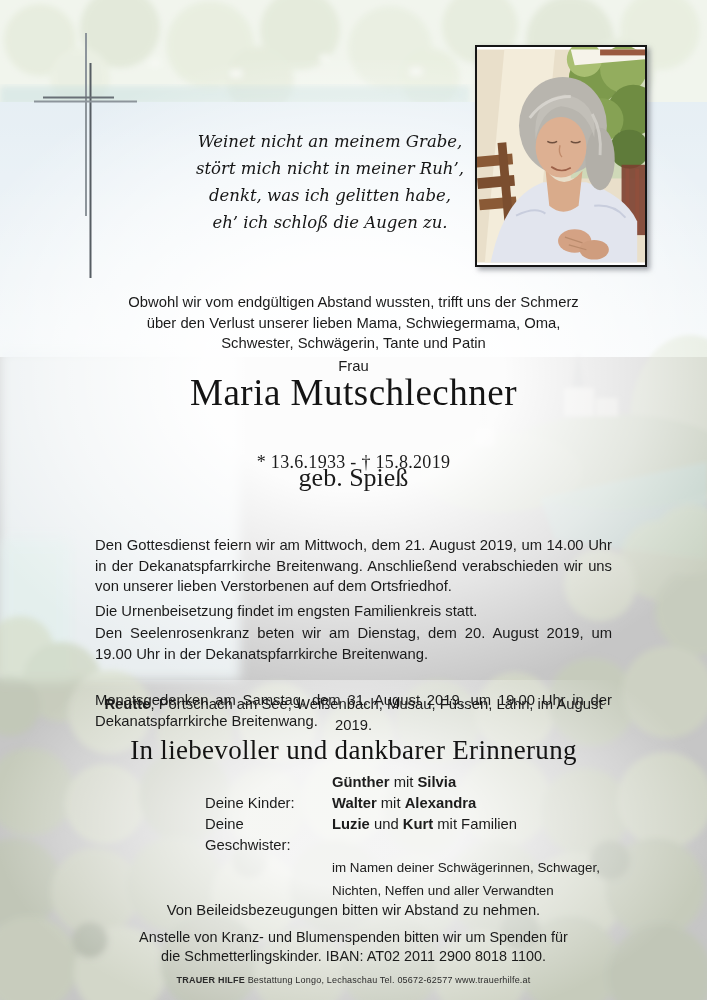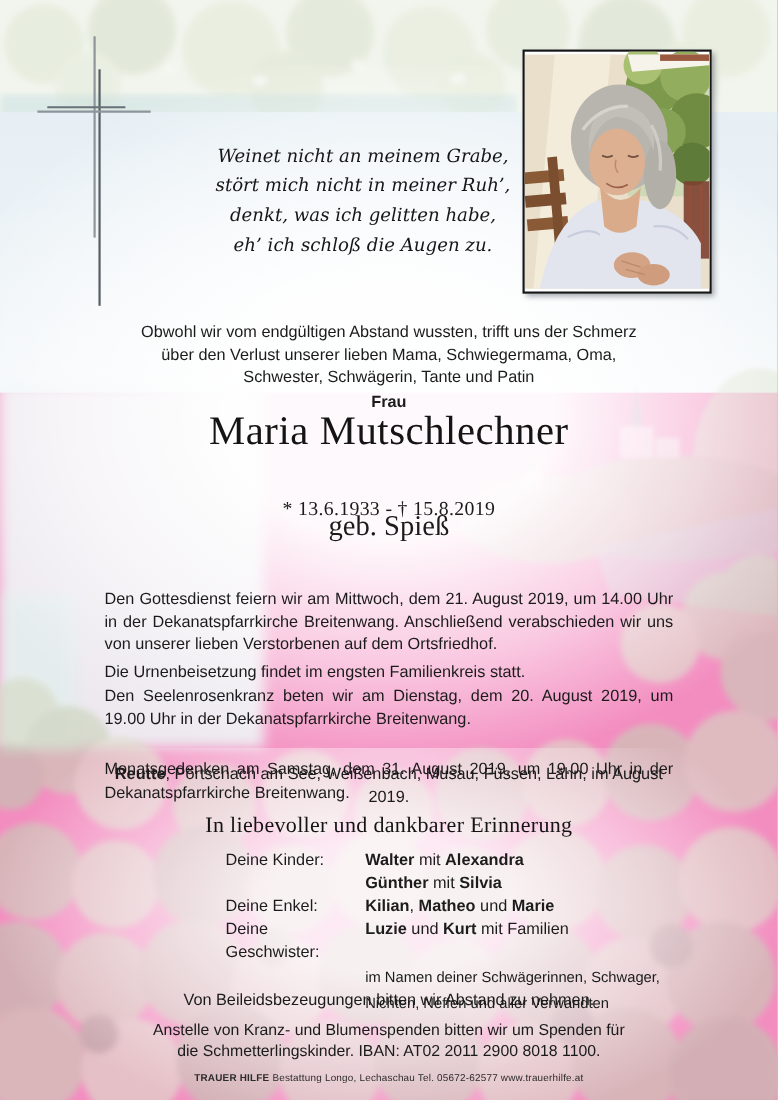--- a/index.html
+++ b/index.html
@@ -1,19 +1,19 @@
 <!DOCTYPE html>
 <html><head>
 <meta charset="utf-8">
 <style>
   html,body{margin:0;padding:0;background:#ffffff;}
   *{box-sizing:border-box;}
   .card{
     position:relative;width:707px;height:1000px;overflow:hidden;
-    background:#ec4899;color:#1c1c1c;
+    background:#a3a3a3;color:#1c1c1c;
     font-family:"Liberation Sans", sans-serif;
   }
   .bg{position:absolute;left:0;top:0;width:707px;height:1000px;}
   .fade-center{
     position:absolute;left:0;top:60px;width:707px;height:700px;pointer-events:none;
     background:
       radial-gradient(ellipse 430px 330px at 50% 45%, rgba(255,255,255,.95) 35%, rgba(255,255,255,.55) 68%, rgba(255,255,255,0) 100%);
   }
   .fade-bottom{
     position:absolute;left:0;top:680px;width:707px;height:320px;pointer-events:none;
@@ -29,35 +29,35 @@
   .photo{
     position:absolute;left:475px;top:45px;width:172px;height:222px;
     border:2px solid #161616;background:#fff;
     box-shadow:3px 3px 5px rgba(90,95,105,.55);
   }
   .photo svg{display:block;width:100%;height:100%;}
   .txt{position:absolute;left:95px;width:517px;font-size:14.8px;line-height:20.5px;color:#1b1b1b;}
   .ctr{text-align:center;}
   .just{text-align:justify;}
   .intro{top:292px;}
-  .frau{top:356px;font-weight:bold;}
+  .frau{top:356px;}
   .name{
     top:372px;font-family:"Liberation Serif", serif;font-size:37px;line-height:42px;
     letter-spacing:.5px;color:#141414;
   }
   .maiden{top:432px;font-family:"Liberation Serif", serif;font-size:26px;line-height:25px;margin-top:33px;}
   .dates{top:451px;font-family:"Liberation Serif", serif;font-size:18px;line-height:22px;letter-spacing:.3px;}
   .passing{top:484px;}
   .p-service{top:535px;}
   .p-urn{top:601px;}
   .p-rosary{top:623px;}
   .p-month{top:690px;}
   .cities{top:694px;}
   .memorial{
-    top:738px;font-family:"Liberation Serif", serif;font-size:20px;line-height:24px;
+    top:738px;font-family:"Liberation Serif", serif;font-size:27px;line-height:24px;
     letter-spacing:.3px;color:#141414;
   }
   .family{position:absolute;left:205px;top:772px;width:420px;font-size:14.8px;line-height:21px;}
   .frow{display:flex;}
   .flabel{width:127px;flex:0 0 127px;}
   .fnote{padding-left:127px;font-size:13.4px;line-height:23px;}
   .b{font-weight:bold;}
   .condolence{top:900px;}
   .donation{top:928px;font-size:14.4px;line-height:19px;}
   .footer{
@@ -254,30 +254,26 @@
   <div class="txt p-month just">Monatsgedenken am Samstag, dem 31. August 2019, um 19.00 Uhr in der Dekanatspfarrkirche Breitenwang.</div>
 
   <div class="txt cities ctr">
     <span class="b">Reutte</span><span>, Pörtschach am See, Weißenbach, Musau, Füssen, Lähn, im August 2019.</span>
   </div>
 
   <div class="txt memorial ctr">In liebevoller und dankbarer Erinnerung</div>
 
   <div class="family">
     <div class="frow">
-      <span class="flabel">Deine Kinder:</span>
-      <span><span class="b">Walter</span><span> mit </span><span class="b">Alexandra</span></span>
-    </div>
-    <div class="frow">
       <span class="flabel"></span>
       <span><span class="b">Günther</span><span> mit </span><span class="b">Silvia</span></span>
     </div>
     <div class="frow">
-      <span class="flabel">Deine Enkel:</span>
-      <span><span class="b">Kilian</span><span>, </span><span class="b">Matheo</span><span> und </span><span class="b">Marie</span></span>
+      <span class="flabel">Deine Kinder:</span>
+      <span><span class="b">Walter</span><span> mit </span><span class="b">Alexandra</span></span>
     </div>
     <div class="frow">
       <span class="flabel">Deine Geschwister:</span>
       <span><span class="b">Luzie</span><span> und </span><span class="b">Kurt</span><span> mit Familien</span></span>
     </div>
     <div class="fnote">im Namen deiner Schwägerinnen, Schwager,</div>
     <div class="fnote">Nichten, Neffen und aller Verwandten</div>
   </div>
 
   <div class="txt condolence ctr">Von Beileidsbezeugungen bitten wir Abstand zu nehmen.</div>

